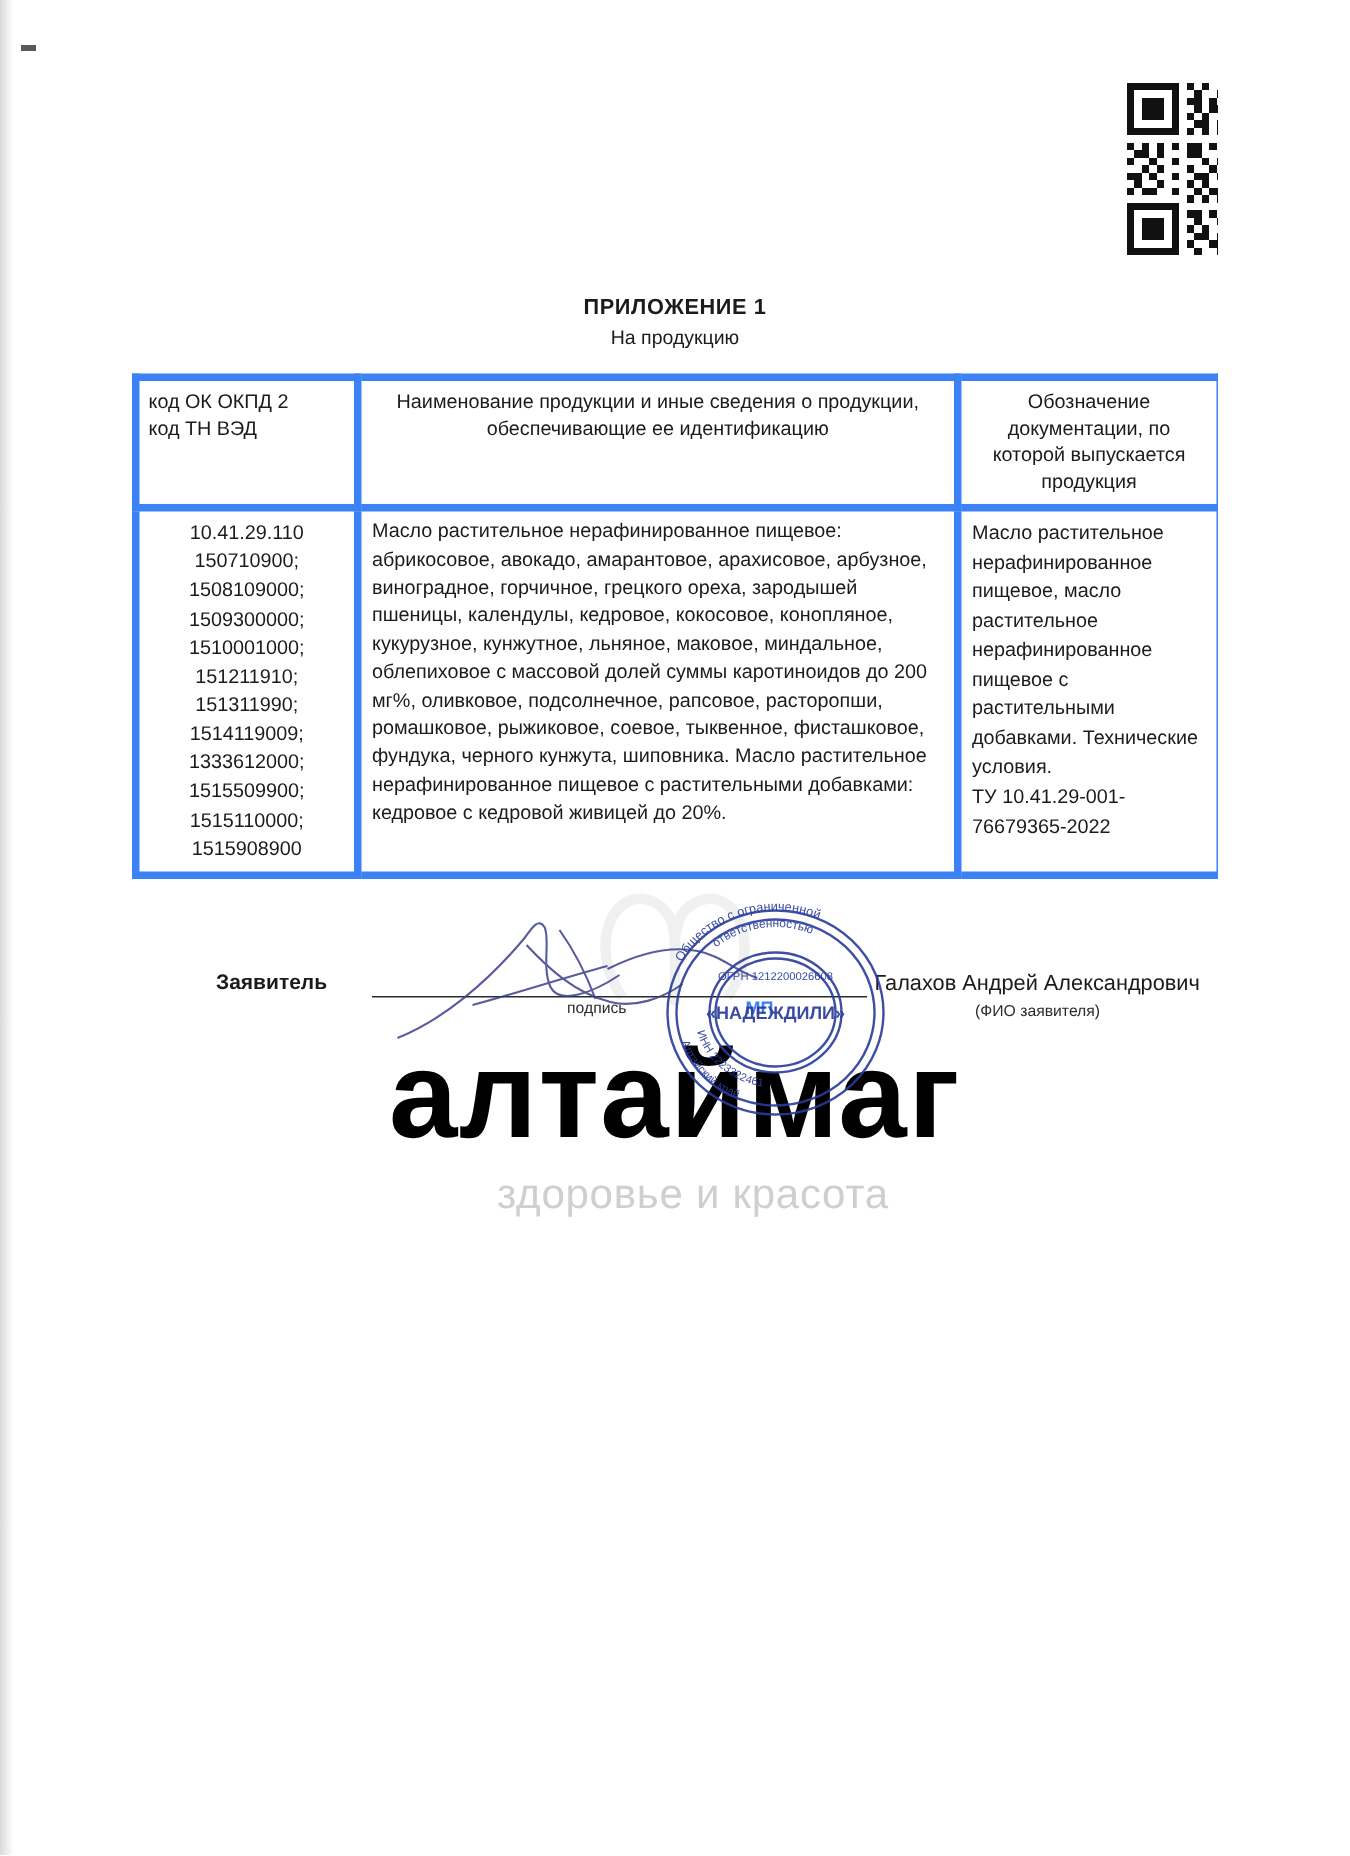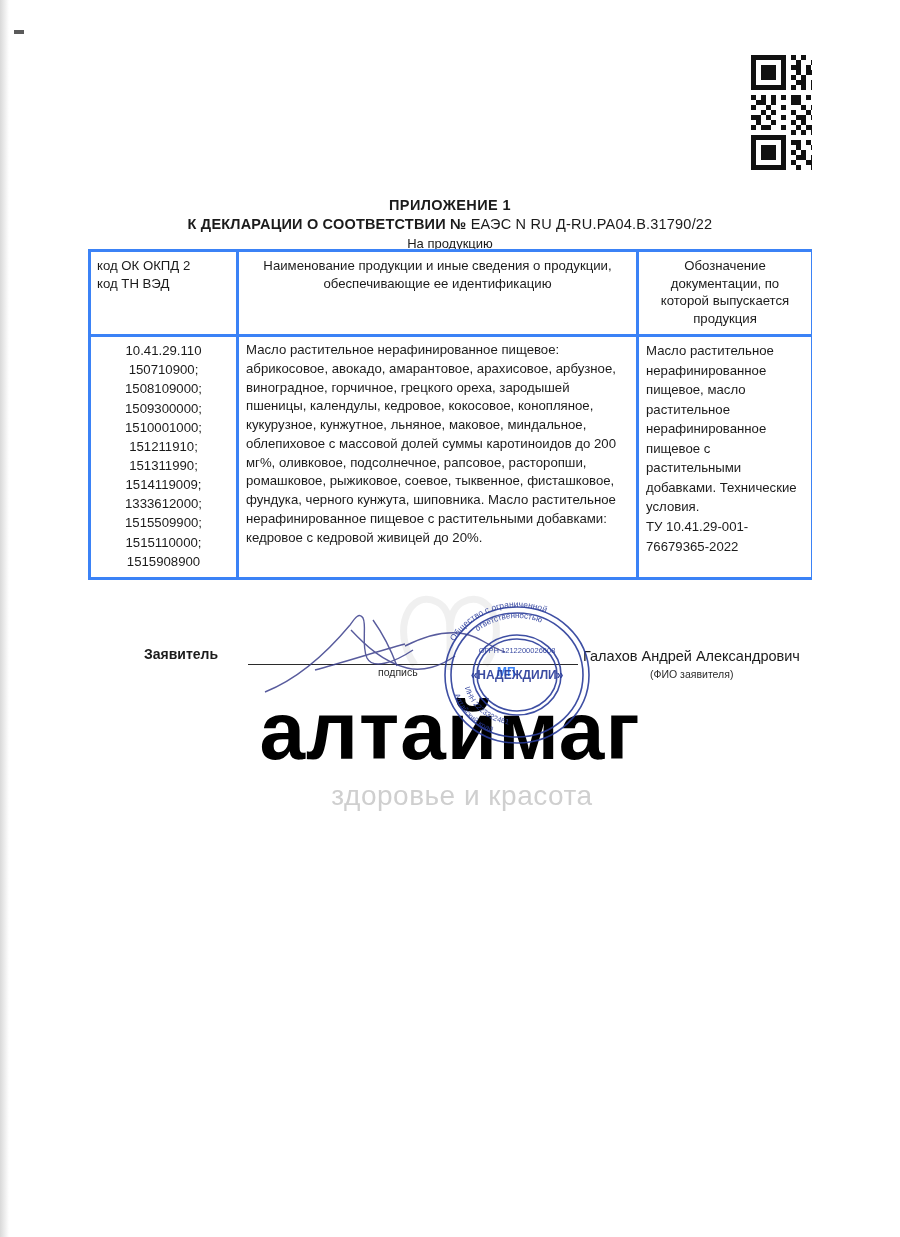--- a/index.html
+++ b/index.html
@@ -76,21 +76,21 @@
   
   .tbl {
     position: absolute;
     left: 88px;
     top: 249px;
     width: 723px;
     border-collapse: collapse;
     table-layout: fixed;
   }
   .tbl td, .tbl th {
-    border: 3px solid #3b82f6;
+    border: 5px solid #3b82f6;
     vertical-align: top;
     padding: 4px 7px 6px 7px;
     font-size: 13.2px;
     line-height: 1.33;
   }
   .tbl th {
     text-align: center;
     font-weight: normal;
     padding: 5px 6px 7px 6px;
   }
@@ -358,21 +358,20 @@
         <rect x="14" y="22" width="1" height="1"></rect>
           <rect x="16" y="22" width="2" height="1"></rect>
         <rect x="19" y="22" width="1" height="1"></rect>
           <rect x="21" y="22" width="2" height="1"></rect>
       </g>
     </svg>
   </div>
 
   <div class="title-block">
     <div class="title-line-1">ПРИЛОЖЕНИЕ 1</div>
-    <div class="title-line-2"><span>К ДЕКЛАРАЦИИ О СООТВЕТСТВИИ № </span><span class="normal">ЕАЭС N RU Д-RU.РА04.В.31790/22</span></div>
     <div class="title-line-3">На продукцию</div>
   </div>
 
   <table class="tbl">
     <colgroup>
       <col class="col-a">
       <col class="col-b">
       <col class="col-c">
     </colgroup>
     <thead>

